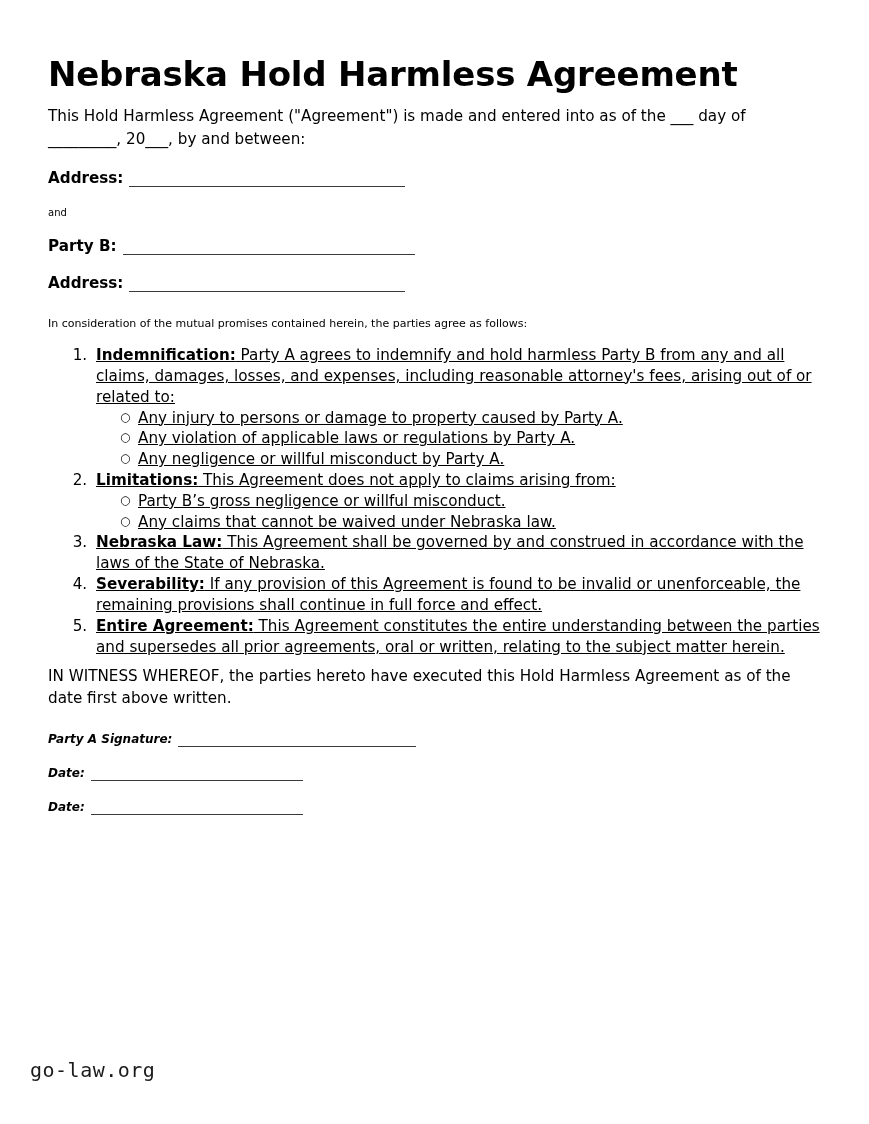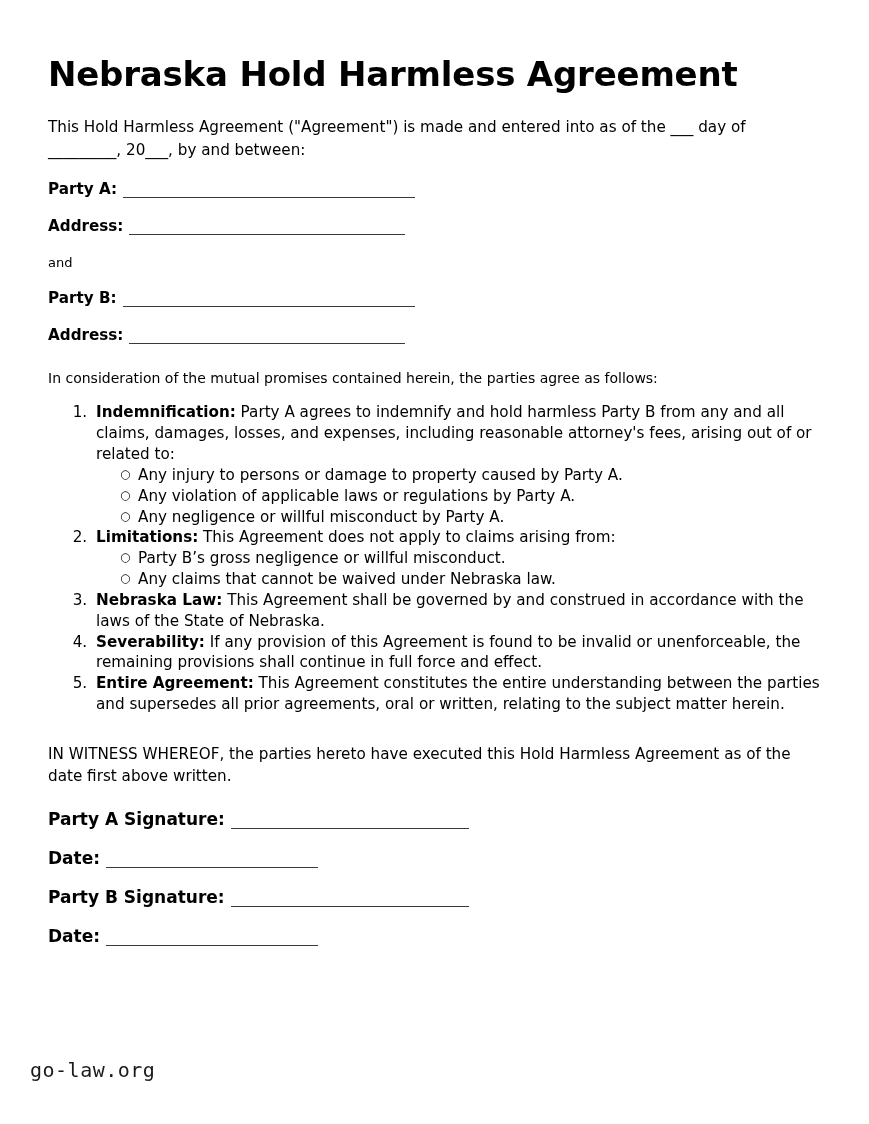--- a/index.html
+++ b/index.html
@@ -28,21 +28,21 @@
     font-size: 34px;
     font-weight: bold;
     letter-spacing: -0.2px;
     margin: 0;
     padding-top: 55px;
     line-height: 1.15;
   }
   .intro {
     font-size: 15.2px;
     line-height: 1.48;
-    margin-top: 22px;
+    margin-top: 11px;
     max-width: 762px;
   }
   .field-row {
     font-size: 15.2px;
     margin-top: 19px;
     white-space: nowrap;
   }
   .field-label {
     font-weight: bold;
   }
@@ -50,33 +50,34 @@
     display: inline-block;
     border-bottom: 1.6px solid #3a3a3a;
     vertical-align: -4px;
     margin-left: 6px;
   }
   .blank-party { width: 292px; }
   .blank-address { width: 276px; }
   .blank-sig { width: 238px; }
   .blank-date { width: 212px; }
   .and-row {
-    font-size: 13px;
+    font-size: 10px;
     margin-top: 20px;
   }
   .consider {
-    font-size: 14px;
+    font-size: 11px;
     margin-top: 24px;
     line-height: 1.45;
   }
   ol.clauses {
     margin: 13px 0 0 0;
     padding-left: 44px;
     font-size: 15.2px;
     line-height: 1.37;
+    text-decoration: underline;
   }
   ol.clauses > li {
     margin-bottom: 0px;
     padding-left: 4px;
   }
   ol.clauses > li > .clause-text { }
   .clause-term { font-weight: bold; }
   ul.subitems {
     list-style: none;
     margin: 0;
@@ -90,30 +91,31 @@
   ul.subitems > li .sub-marker {
     position: absolute;
     left: 2px;
     top: 0;
     font-size: 12px;
     line-height: 1.62;
   }
   .witness {
     font-size: 15.2px;
     line-height: 1.45;
-    margin-top: 28px;
+    margin-top: 8px;
     max-width: 752px;
   }
   .sig-block {
     margin-top: 22px;
   }
   .sig-row {
-    font-size: 17px;
+    font-size: 12px;
     margin-top: 19px;
     white-space: nowrap;
+    font-style: italic;
   }
   .sig-row:first-child { margin-top: 0; }
   .footer-mark {
     position: absolute;
     left: 30px;
     top: 1058px;
     font-family: "DejaVu Sans Mono", "Liberation Mono", monospace;
     font-size: 20px;
     color: #1a1a1a;
     letter-spacing: 0.5px;
@@ -121,23 +123,20 @@
 </style>
 </head>
 <body>
 
 <div class="page">
 
   <h1 class="doc-title">Nebraska Hold Harmless Agreement</h1>
 
   <p class="intro">This Hold Harmless Agreement ("Agreement") is made and entered into as of the ___ day of _________, 20___, by and between:</p>
 
-  <div class="field-row">
-    <span class="field-label">Party A:</span><span class="blank blank-party"></span>
-  </div>
 
   <div class="field-row">
     <span class="field-label">Address:</span><span class="blank blank-address"></span>
   </div>
 
   <div class="and-row">and</div>
 
   <div class="field-row">
     <span class="field-label">Party B:</span><span class="blank blank-party"></span>
   </div>
@@ -166,22 +165,19 @@
   <p class="witness">IN WITNESS WHEREOF, the parties hereto have executed this Hold Harmless Agreement as of the date first above written.</p>
 
   <div class="sig-block">
     <div class="sig-row">
       <span class="field-label">Party A Signature:</span><span class="blank blank-sig"></span>
     </div>
     <div class="sig-row">
       <span class="field-label">Date:</span><span class="blank blank-date"></span>
     </div>
     <div class="sig-row">
-      <span class="field-label">Party B Signature:</span><span class="blank blank-sig"></span>
-    </div>
-    <div class="sig-row">
       <span class="field-label">Date:</span><span class="blank blank-date"></span>
     </div>
   </div>
 
   <div class="footer-mark">go-law.org</div>
 
 </div>
 
 </body></html>

